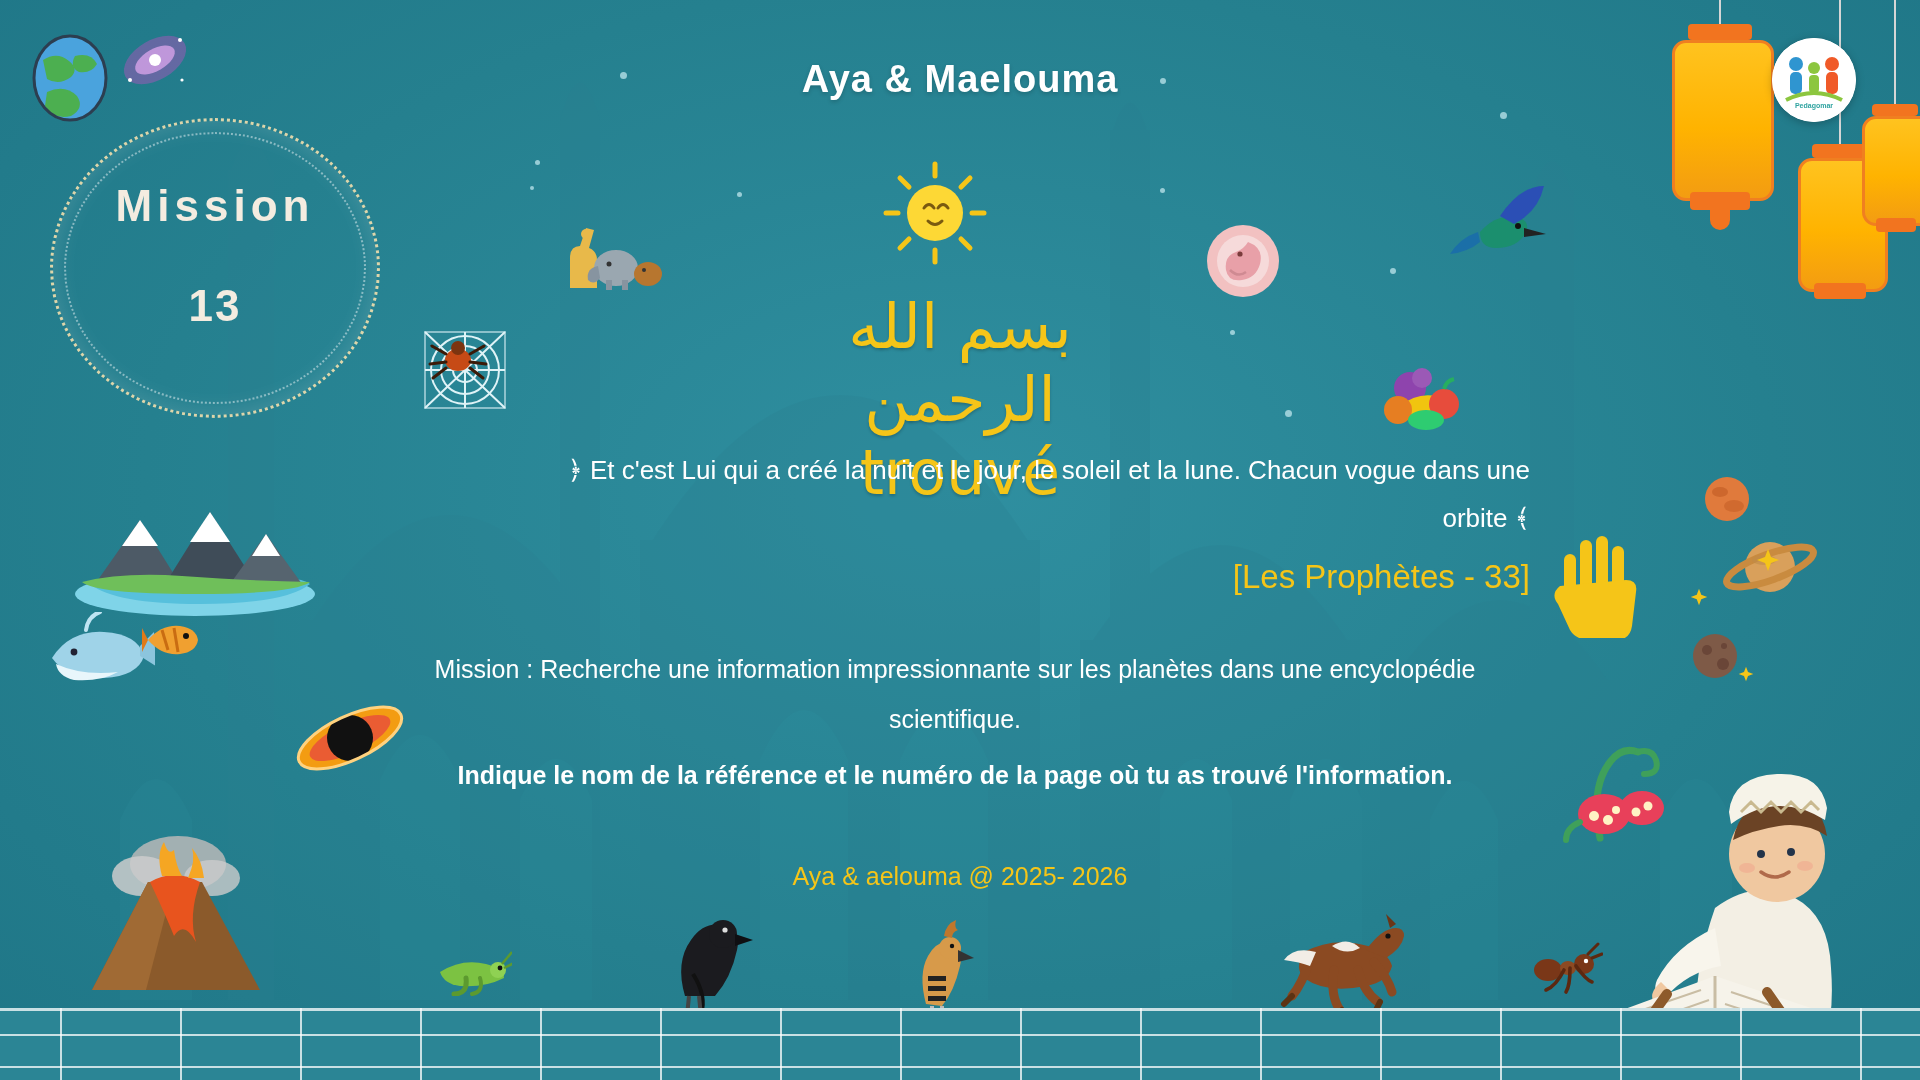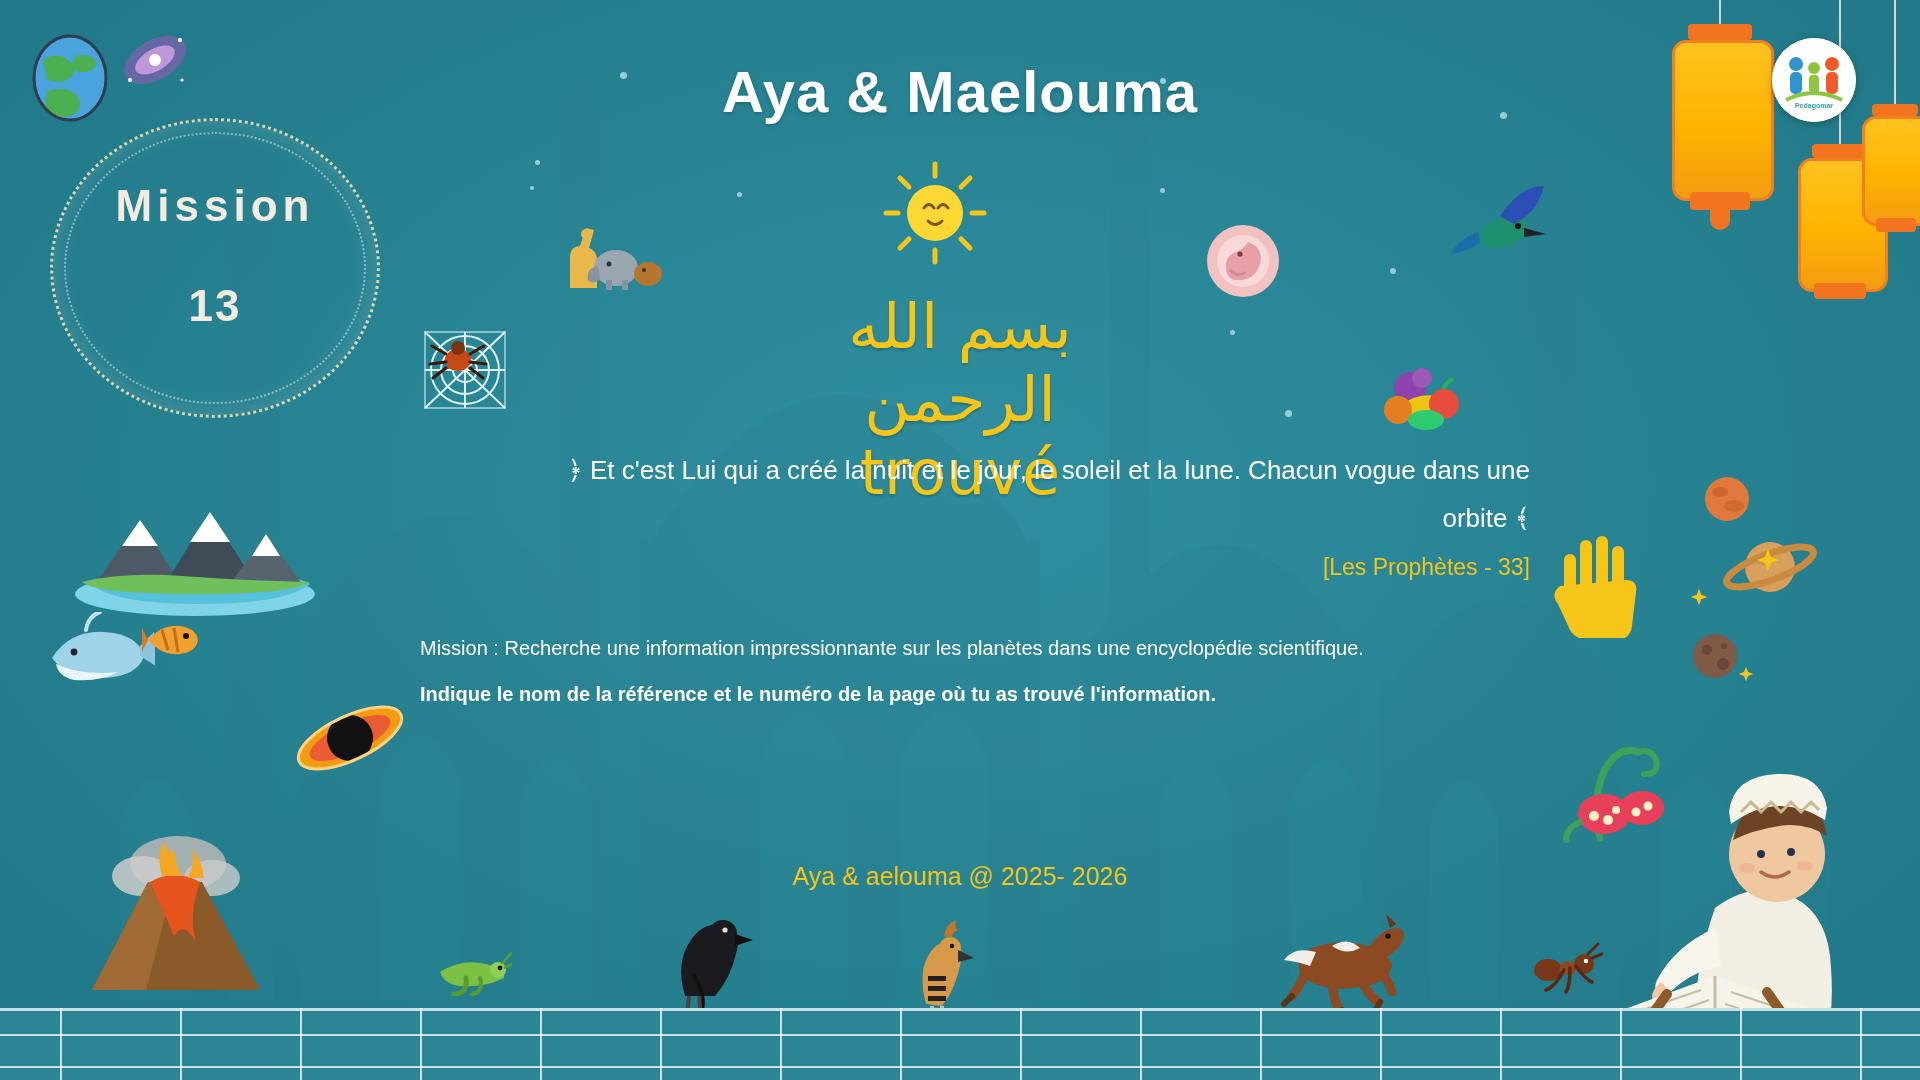--- a/index.html
+++ b/index.html
@@ -37,21 +37,21 @@
     opacity: .75;
   }
 
   
   .title {
     position: absolute;
     left: 0; right: 0;
     top: 58px;
     text-align: center;
     color: #ffffff;
-    font-size: 58px;
+    font-size: 38px;
     font-weight: bold;
     letter-spacing: 1px;
     text-shadow: 0 2px 4px rgba(0,0,0,.18);
   }
 
   
   .week-wrap {
     position: absolute;
     left: 50px;
     top: 118px;
@@ -115,32 +115,32 @@
     top: 446px;
     width: 1030px;
     text-align: right;
     color: #ffffff;
     font-size: 26px;
     line-height: 1.85;
   }
   .verse-ref {
     margin-top: 4px;
     color: #f5c518;
-    font-size: 23px;
+    font-size: 33px;
   }
 
   
   .mission {
     position: absolute;
     left: 420px;
-    top: 628px;
+    top: 644px;
     width: 1070px;
-    text-align: left;
+    text-align: center;
     color: #ffffff;
-    font-size: 20px;
+    font-size: 25px;
     line-height: 2;
   }
   .mission .line2 {
     display: block;
     margin-top: 6px;
     font-weight: bold;
   }
 
   
   .credit {

